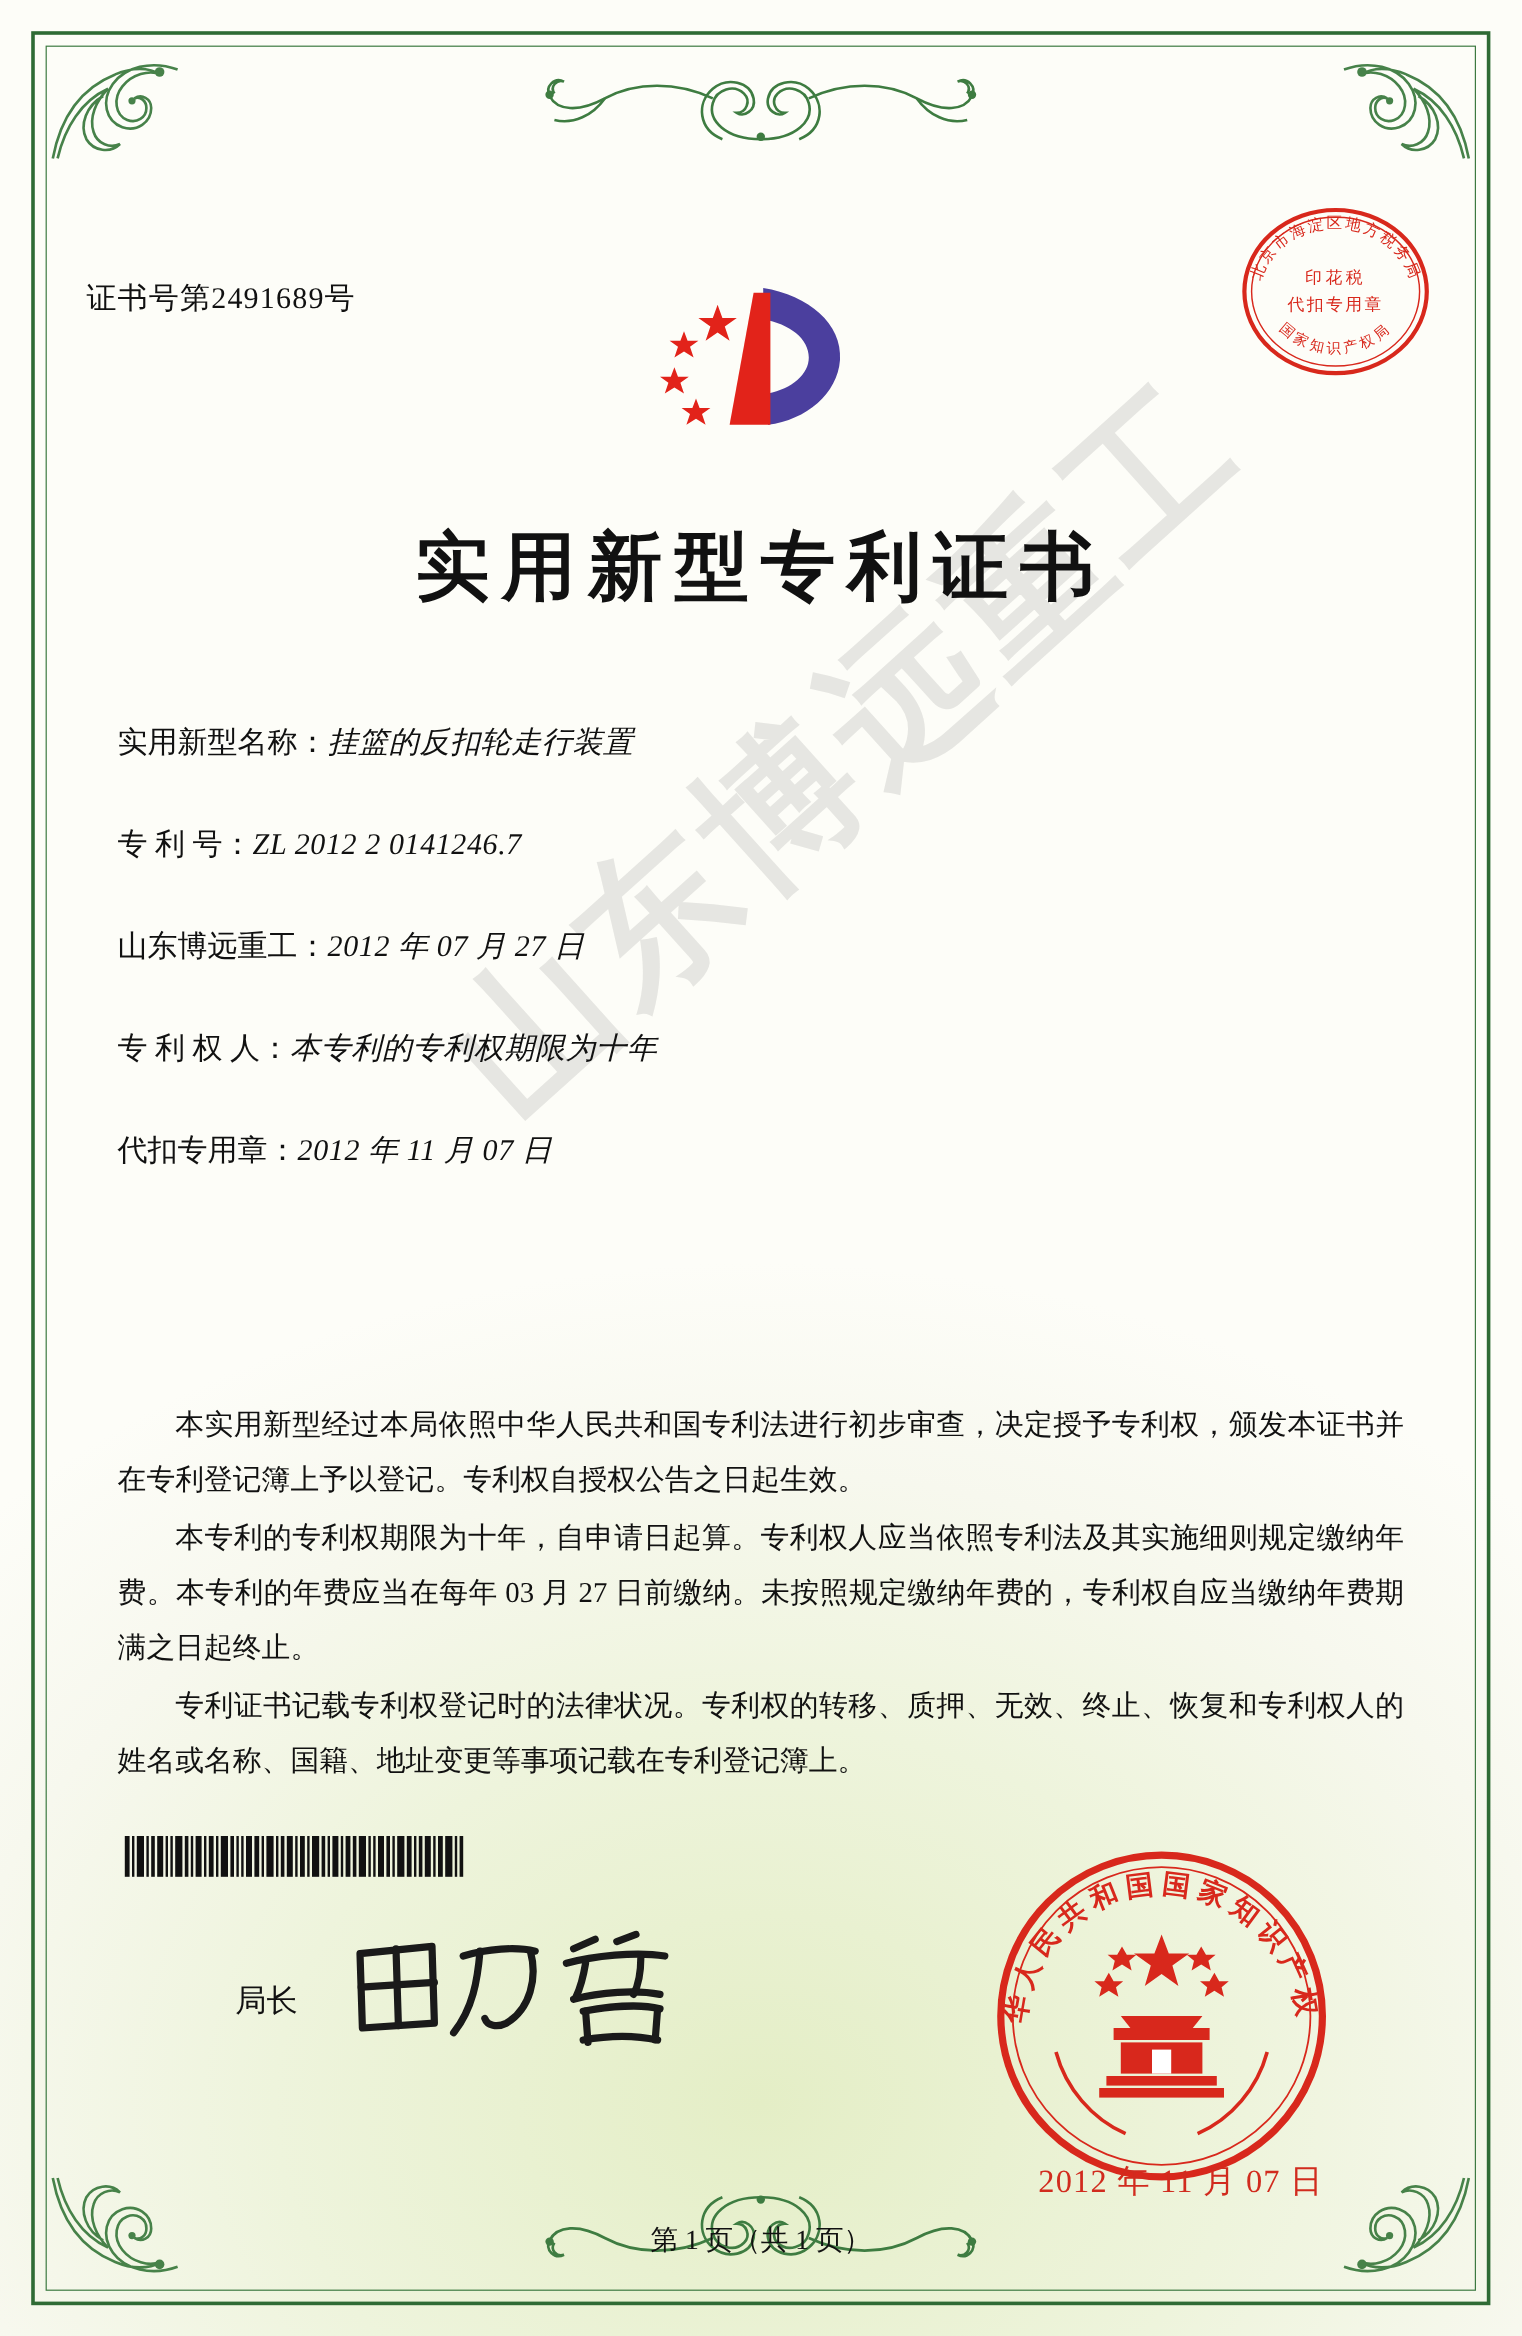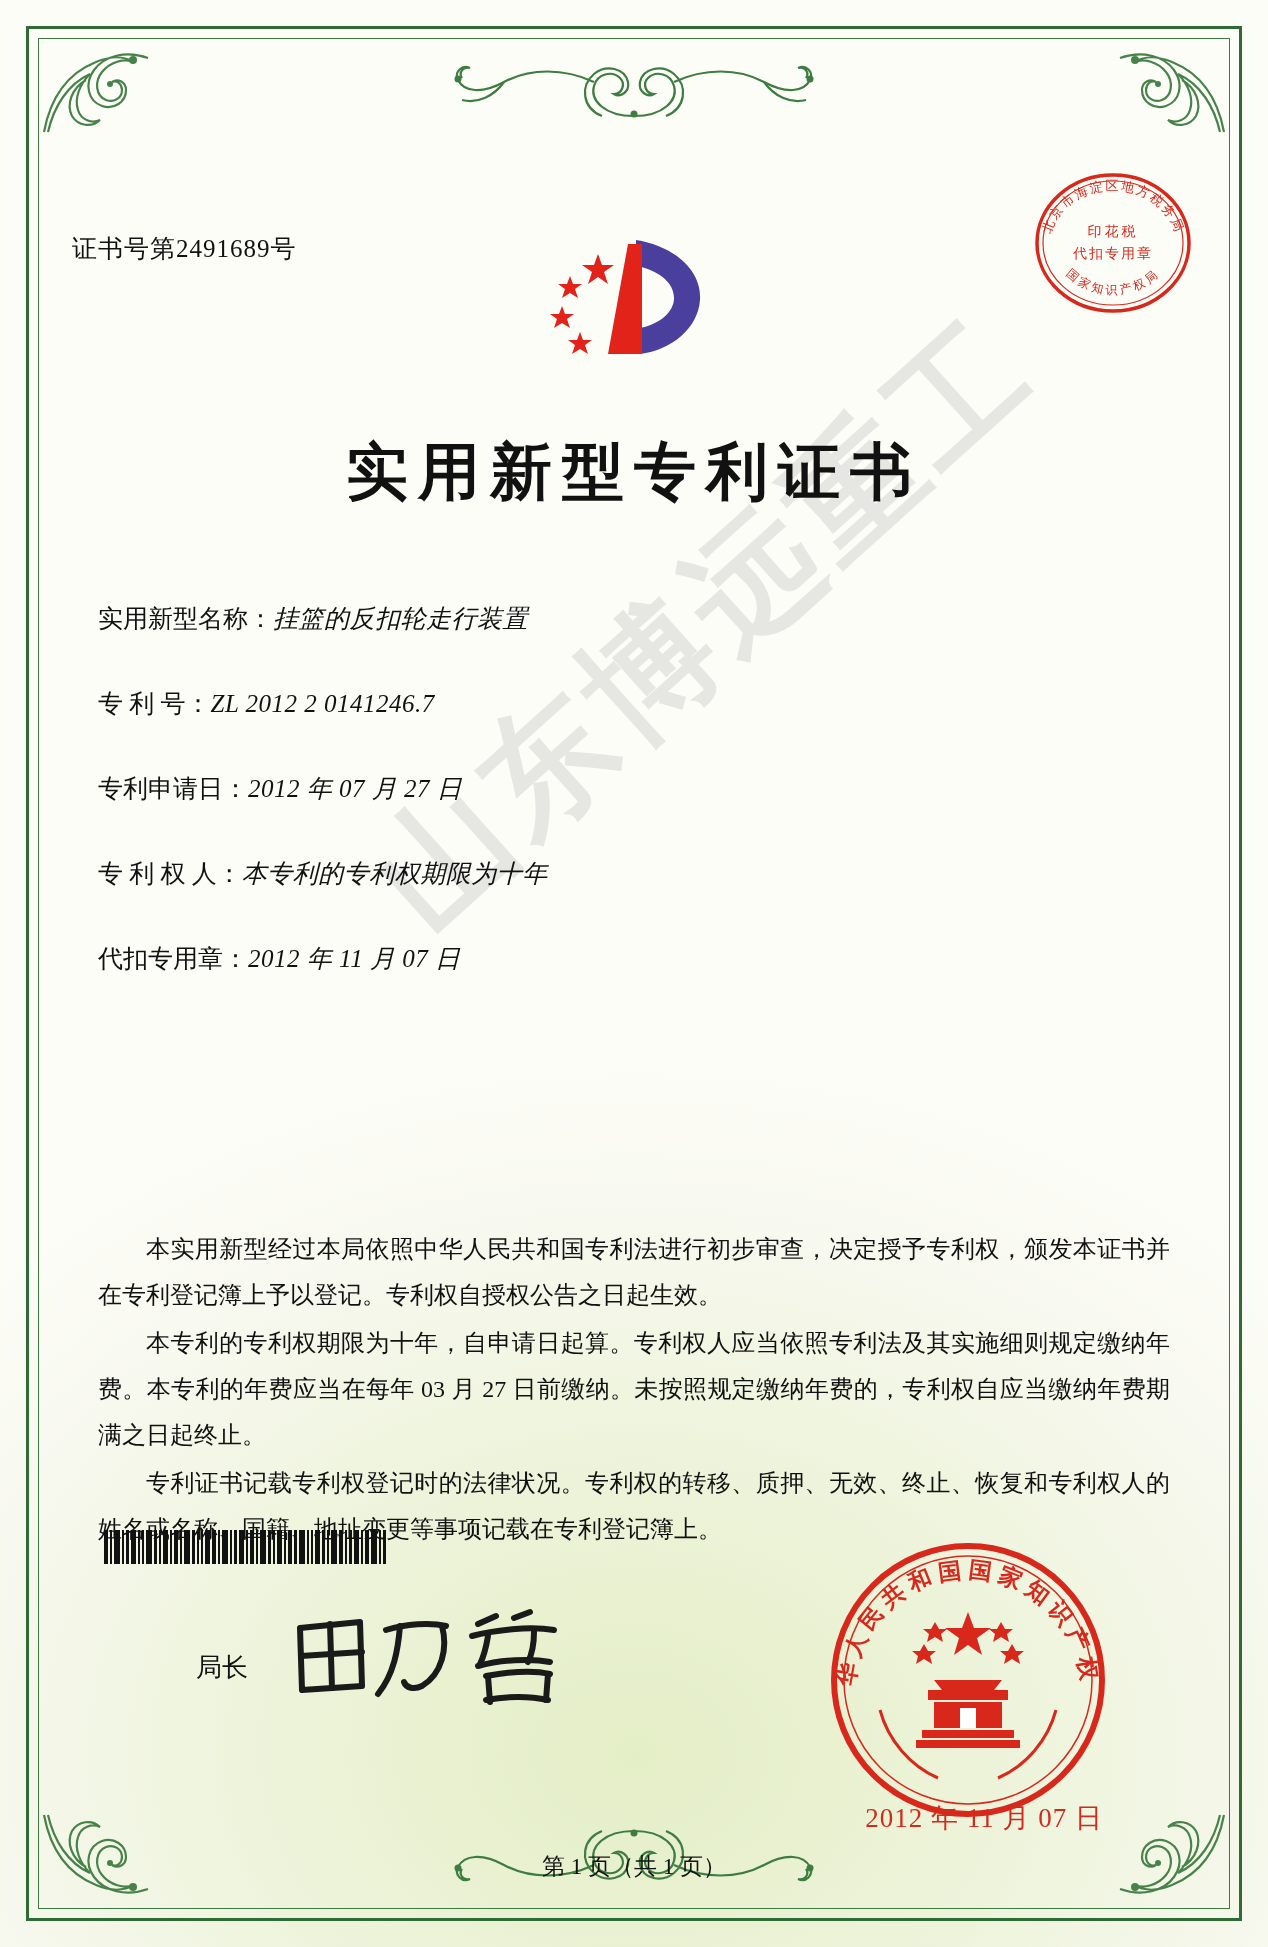--- a/index.html
+++ b/index.html
@@ -122,21 +122,21 @@
     color: #111;
     margin-bottom: 52px;
     white-space: nowrap;
   }
   .field .lbl { letter-spacing: 0px; }
   .field .val { letter-spacing: 0.5px; font-style: italic; }
 
   
   .body-text {
     position: absolute;
-    left: 98px; top: 1226px;
+    left: 98px; top: 1165px;
     width: 1072px;
     font-size: 24px;
     line-height: 46px;
     color: #111;
     text-align: justify;
   }
   .body-text p {
     margin: 0 0 2px 0;
     text-indent: 48px;
   }
@@ -318,21 +318,21 @@
   <div class="doc-title">实用新型专利证书</div>
 
   <div class="fields">
     <div class="field">
       <span class="lbl">实用新型名称：</span><span class="val">挂篮的反扣轮走行装置</span>
     </div>
     <div class="field">
       <span class="lbl">专  利  号：</span><span class="val">ZL 2012 2 0141246.7</span>
     </div>
     <div class="field">
-      <span class="lbl">专利申请日：</span><span class="val">2012 年 07 月 27 日</span>
+      <span class="lbl">山东博远重工：</span><span class="val">2012 年 07 月 27 日</span>
     </div>
     <div class="field">
       <span class="lbl">专  利  权  人：</span><span class="val">本专利的专利权期限为十年</span>
     </div>
     <div class="field">
       <span class="lbl">代扣专用章：</span><span class="val">2012 年 11 月 07 日</span>
     </div>
   </div>
 
   <div class="body-text">

